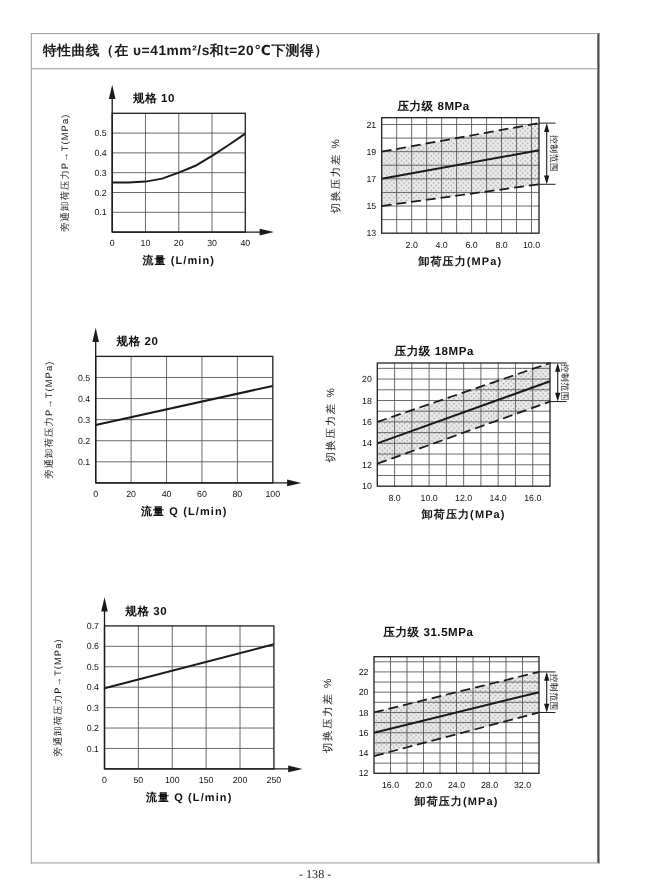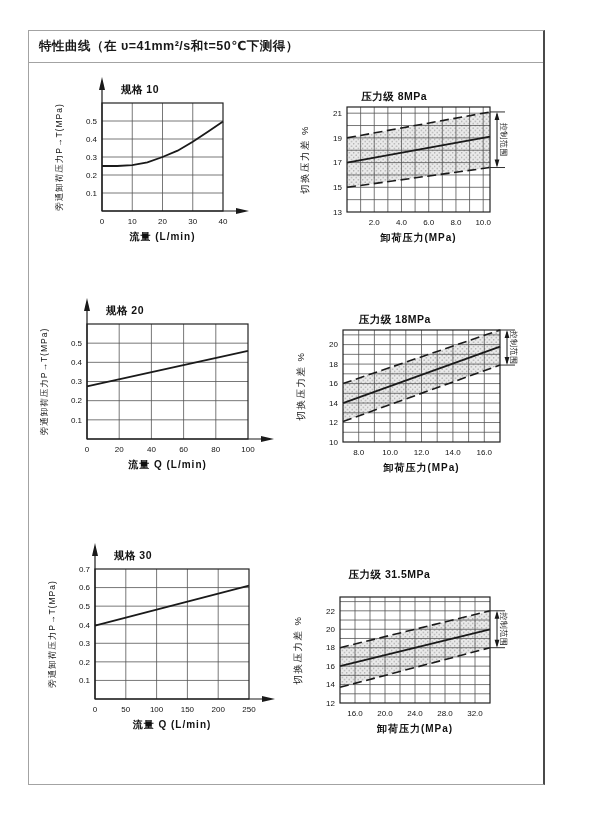--- a/index.html
+++ b/index.html
@@ -19,21 +19,21 @@
   .alabelv{font:8.5px "Liberation Sans","DejaVu Sans",sans-serif;fill:#111;letter-spacing:1px;}
   .alabelv2{font:9.5px "Liberation Sans","DejaVu Sans",sans-serif;fill:#111;letter-spacing:1.5px;}
   .anno{font:8px "Liberation Sans","DejaVu Sans",sans-serif;fill:#111;letter-spacing:0.5px;}
 </style>
 </head>
 <body>
 
 <div class="page">
   <div class="frame">
     <div class="header">
-      <span>特性曲线（在 υ=41mm²/s和t=50℃下测得）</span>
+      <span>特性曲线（在 υ=41mm²/s和t=20℃下测得）</span>
     </div>
   </div>
 
   <svg class="chart" style="left:52px;top:73px" width="205" height="185">
       <line x1="80.25" y1="30" x2="80.25" y2="138" stroke="#555555" stroke-width="0.8"></line>
       <line x1="110.5" y1="30" x2="110.5" y2="138" stroke="#555555" stroke-width="0.8"></line>
       <line x1="140.75" y1="30" x2="140.75" y2="138" stroke="#555555" stroke-width="0.8"></line>
       <line x1="50" y1="120" x2="171" y2="120" stroke="#555555" stroke-width="0.8"></line>
       <line x1="50" y1="102" x2="171" y2="102" stroke="#555555" stroke-width="0.8"></line>
       <line x1="50" y1="83.99999999999999" x2="171" y2="83.99999999999999" stroke="#555555" stroke-width="0.8"></line>
@@ -276,13 +276,14 @@
       <text x="130" y="175" text-anchor="middle" class="alabel">卸荷压力(MPa)</text>
       <text x="16" y="93" text-anchor="middle" transform="rotate(-90 16 93)" class="alabelv2">切换压力差 %</text>
       <line x1="205" y1="53.826086956521735" x2="220" y2="53.826086956521735" stroke="#1a1a1a" stroke-width="0.9"></line>
       <line x1="205" y1="90.69565217391305" x2="220" y2="90.69565217391305" stroke="#1a1a1a" stroke-width="0.9"></line>
       <line x1="212" y1="55.826086956521735" x2="212" y2="88.69565217391305" stroke="#1a1a1a" stroke-width="1"></line>
       <polygon points="209.6,61.826086956521735 214.4,61.826086956521735 212,53.826086956521735" fill="#1a1a1a"></polygon>
       <polygon points="209.6,82.69565217391305 214.4,82.69565217391305 212,90.69565217391305" fill="#1a1a1a"></polygon>
       <text x="216" y="72.26086956521739" text-anchor="middle" transform="rotate(90 216 72.26086956521739)" class="anno">控制范围</text>
     </svg>
 
+  <div class="footer">- 138 -</div>
 </div>
 
 </body></html>

